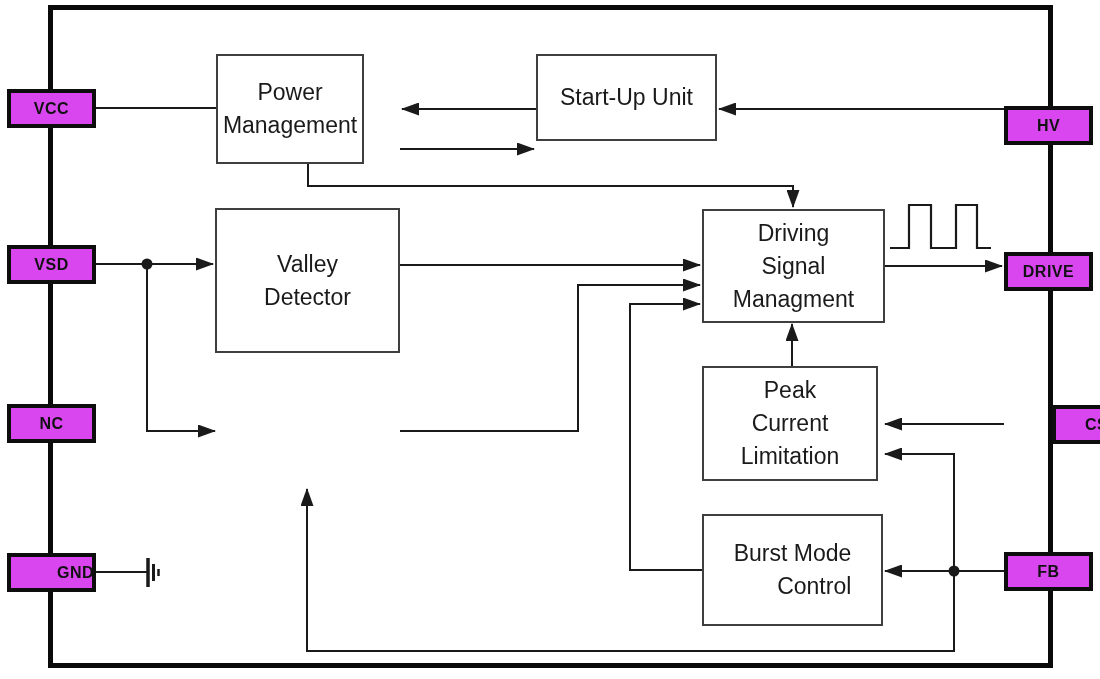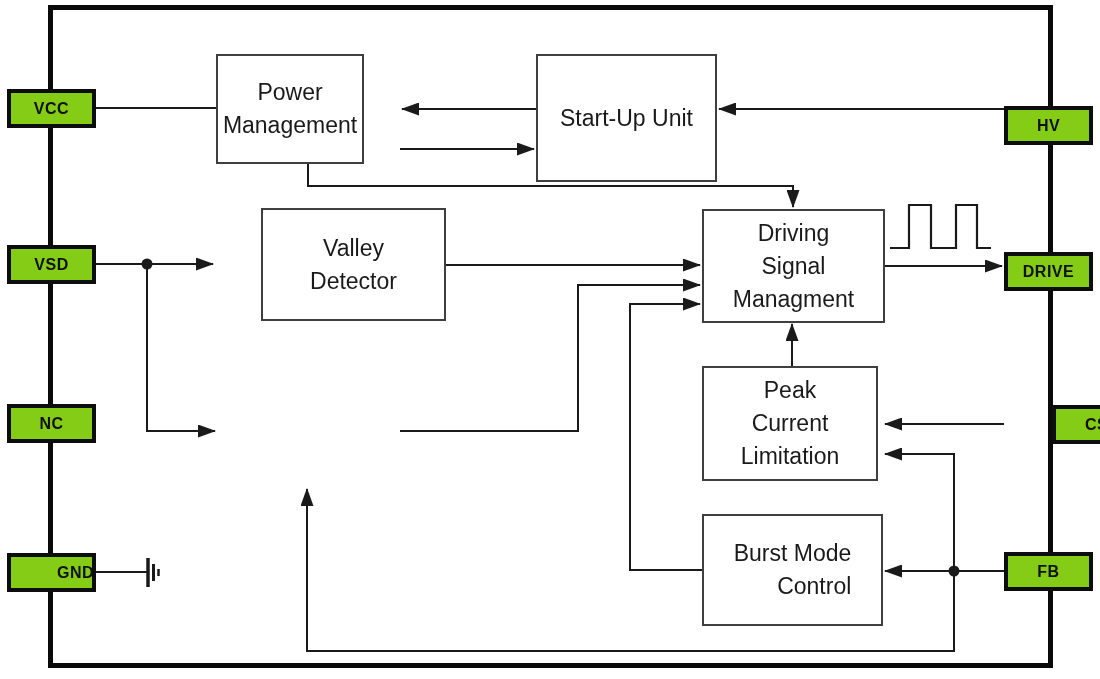--- a/index.html
+++ b/index.html
@@ -32,21 +32,21 @@
   }
   .block span {
     white-space: pre-line;
     font-size: 23px;
     line-height: 33px;
     color: #1a1a1a;
   }
   .pin {
     position: absolute;
     width: 89px; height: 39px;
-    background: #84cc16;
+    background: #d946ef;
     border: 4px solid #0d0d0d;
     box-sizing: border-box;
     display: flex;
     align-items: center;
     justify-content: center;
   }
   .pin span {
     font-weight: bold;
     font-size: 16px;
     letter-spacing: 0.5px;
@@ -95,25 +95,25 @@
       <path d="M 153.5,564 V 581" stroke-width="3"></path>
       <path d="M 158.5,569 V 576" stroke-width="2.5"></path>
     </g>
   </svg>
 
   <div class="block" style="left:216px; top:54px; width:148px; height:110px;">
     <span>Power
 Management</span>
   </div>
 
-  <div class="block" style="left:536px; top:54px; width:181px; height:128px;">
+  <div class="block" style="left:536px; top:54px; width:181px; height:87px;">
     <span>Start-Up Unit</span>
   </div>
 
-  <div class="block" style="left:215px; top:208px; width:185px; height:113px;margin-left:46px;">
+  <div class="block" style="left:215px; top:208px; width:185px; height:145px;">
     <span>Valley
 Detector</span>
   </div>
 
 
   <div class="block" style="left:702px; top:209px; width:183px; height:114px;">
     <span>Driving
 Signal
 Managment</span>
   </div>

